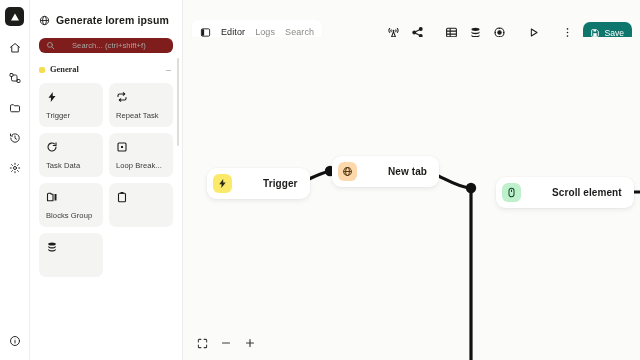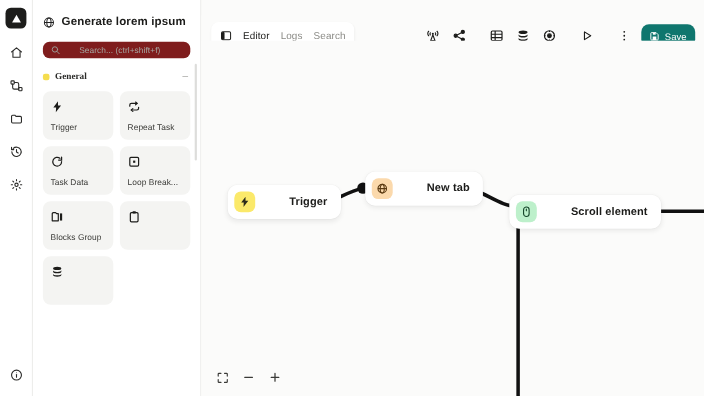--- a/index.html
+++ b/index.html
@@ -405,21 +405,21 @@
       <span class="nico" style="background:#fbd9ac; color:#5a3a12;">
         <svg width="11" height="11" viewBox="0 0 24 24" fill="none" stroke="currentColor" stroke-width="2.2">
             <circle cx="12" cy="12" r="8.5"></circle>
             <path d="M3.5 12h17"></path>
             <ellipse cx="12" cy="12" rx="4" ry="8.5"></ellipse>
           </svg>
       </span>
       <span class="nlab">New tab</span>
     </div>
 
-    <div class="node" style="left:280px; top:140px;">
+    <div class="node" style="left:313px; top:140px;">
       <span class="nico" style="background:#bdf0cb; color:#15462a;">
         <svg width="11" height="11" viewBox="0 0 24 24" fill="none" stroke="currentColor" stroke-width="2.2" stroke-linecap="round">
             <rect x="6.5" y="2.5" width="11" height="19" rx="5.5"></rect>
             <path d="M12 6.5v3.5"></path>
           </svg>
       </span>
       <span class="nlab">Scroll element</span>
     </div>
 
     <div class="zoomctl">

